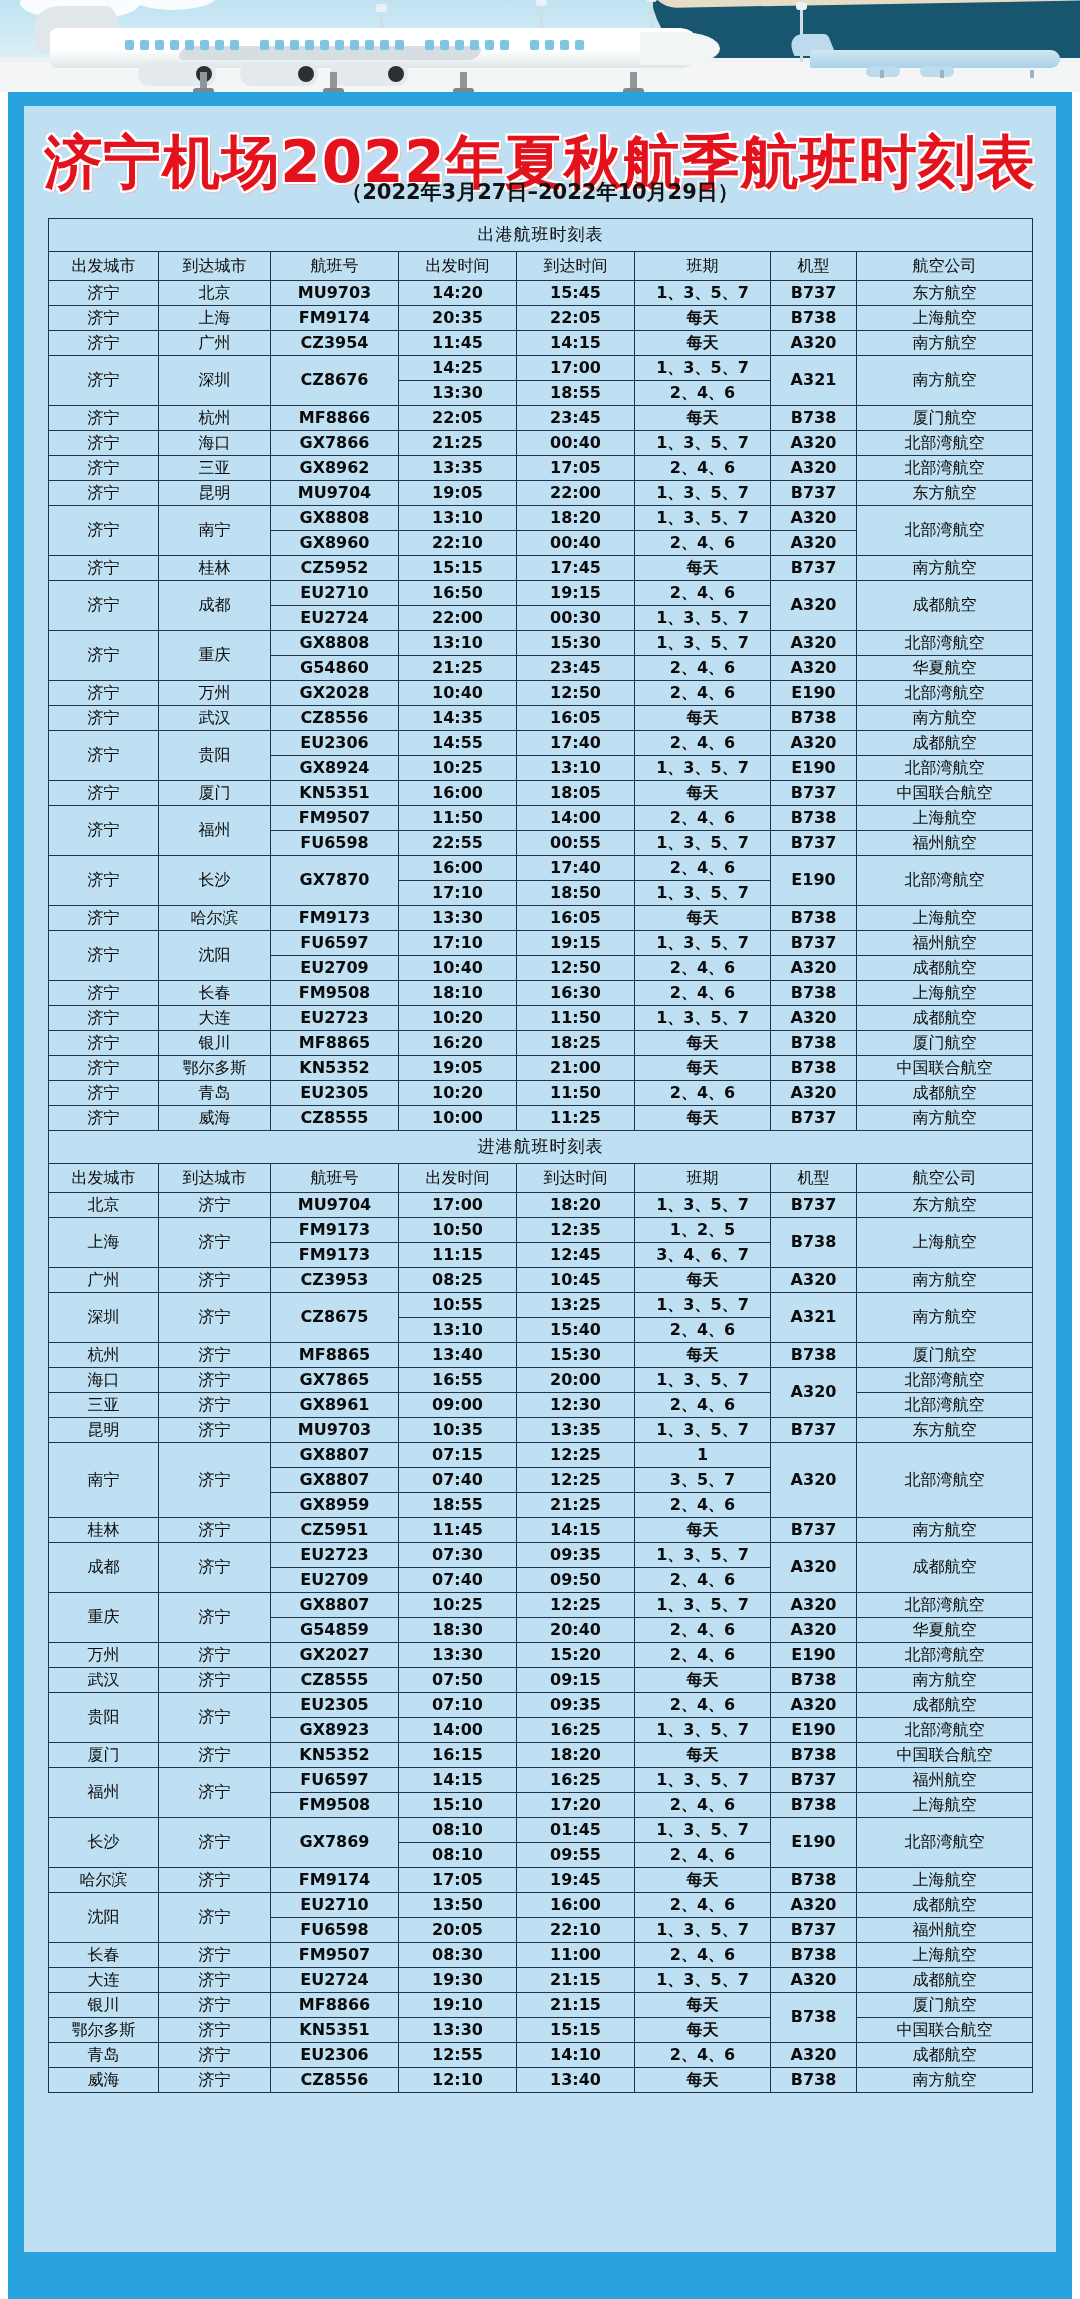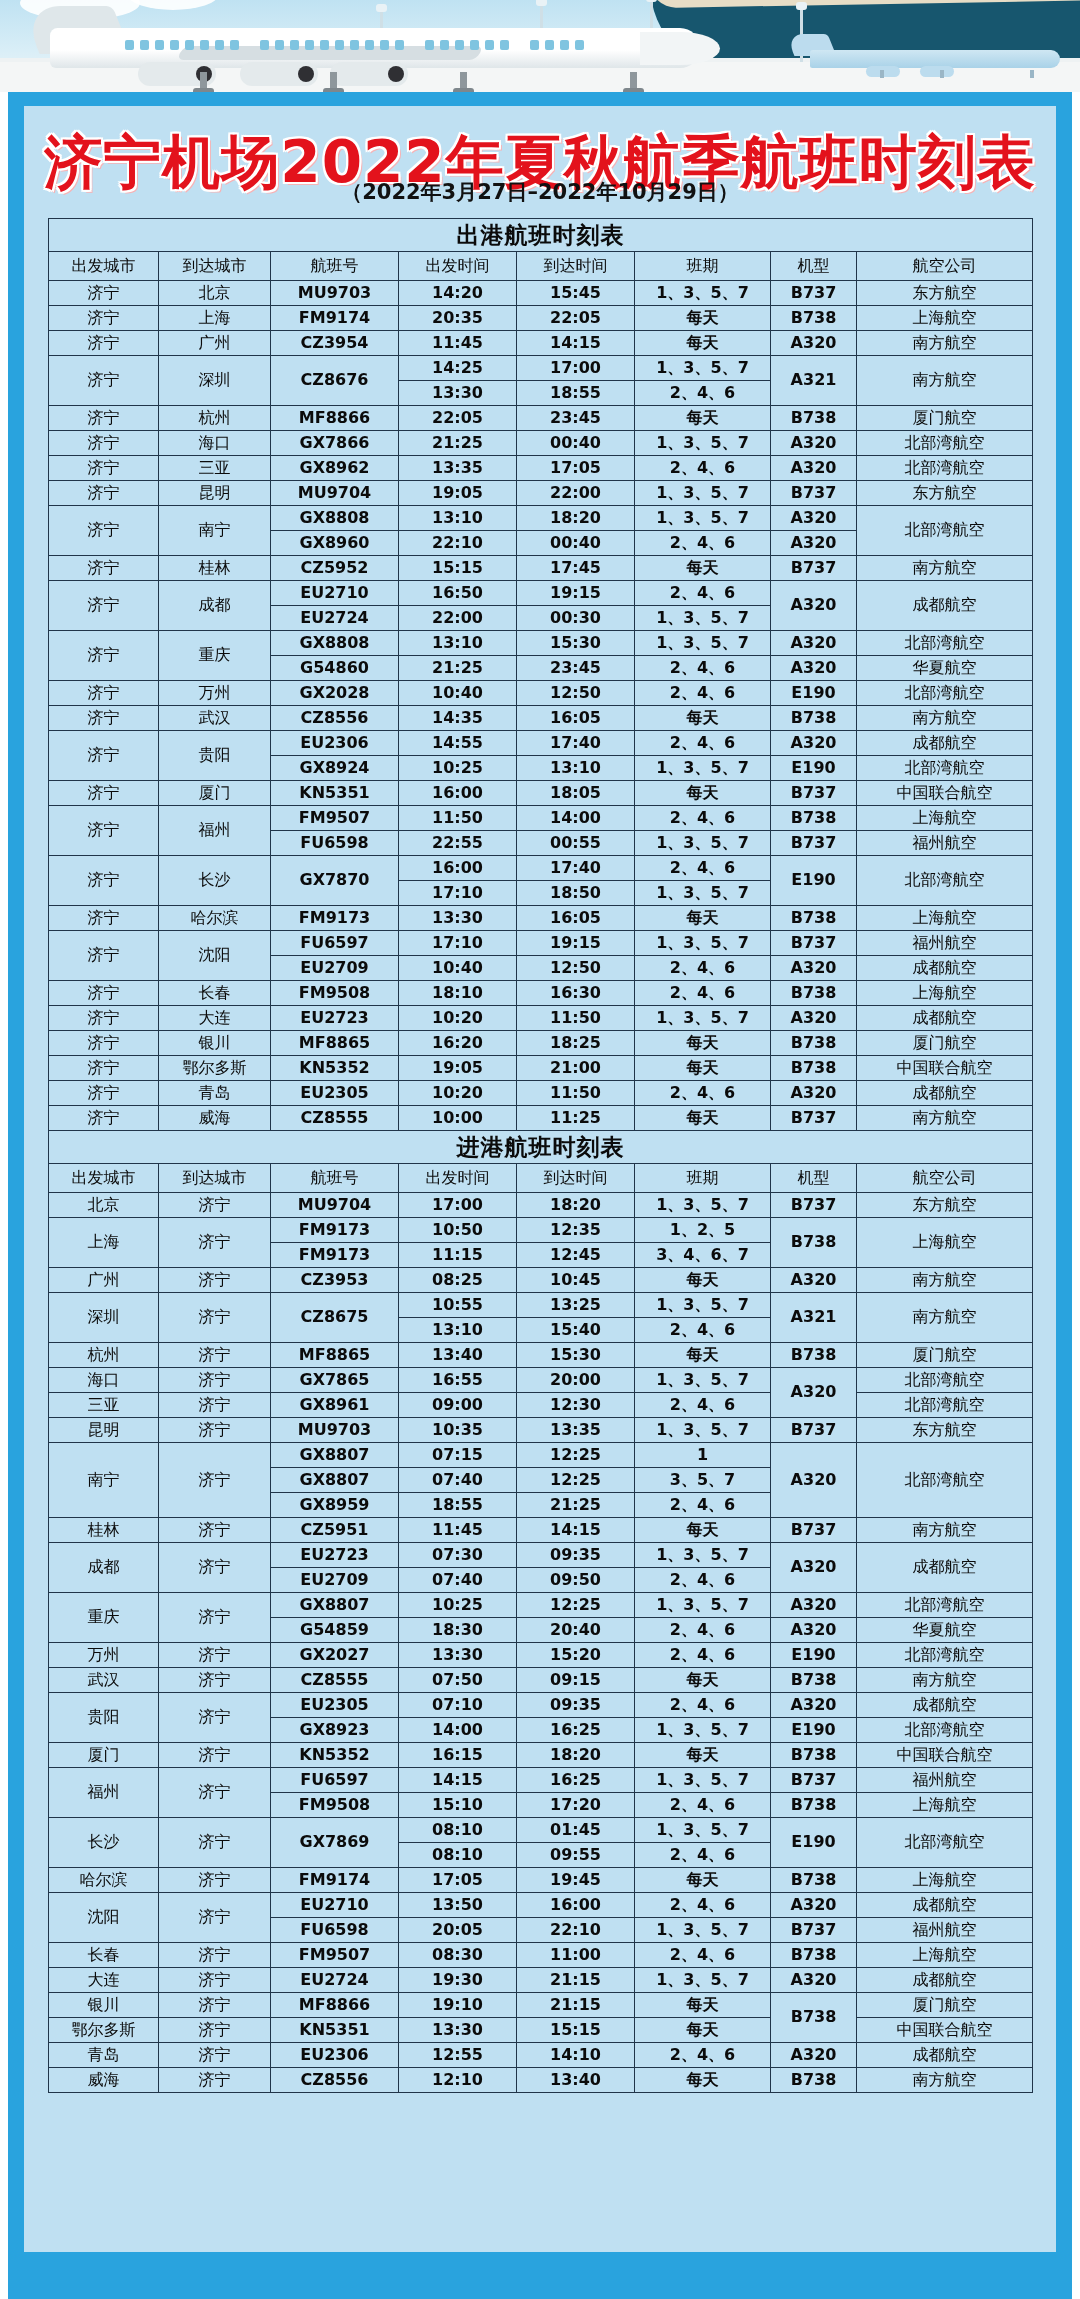--- a/index.html
+++ b/index.html
@@ -68,21 +68,21 @@
   .subtitle{position:absolute;left:0;top:72px;width:1032px;text-align:center;
         font-size:21px;font-weight:bold;color:#111;
         font-family:"DejaVu Sans","Liberation Sans",sans-serif;}
 
   
   .tablewrap{position:absolute;left:24px;top:112px;width:984px;}
   table{border-collapse:collapse;width:984px;table-layout:fixed;
         font-family:"DejaVu Sans","Liberation Sans",sans-serif;}
   td,th{border:1px solid #20354a;text-align:center;vertical-align:middle;
         color:#0b0b0b;background:#bfe0f2;padding:0;height:24px;line-height:1.05;}
-  .sec-title{font-size:23px;font-weight:bold;height:32px;letter-spacing:1px;}
+  .sec-title{font-size:17px;font-weight:normal;height:32px;letter-spacing:1px;}
   .colhead{font-size:16px;font-weight:normal;height:28px;}
   td.cell{font-size:16px;font-weight:bold;}
   td.cn{font-size:16px;font-weight:normal;}
   .note{position:absolute;left:52px;top:2178px;font-size:20px;font-weight:bold;
         color:#e3121c;font-family:"DejaVu Sans","Liberation Sans",sans-serif;
         text-shadow:-1px -1px 0 #fff,1px -1px 0 #fff,-1px 1px 0 #fff,1px 1px 0 #fff;}
   col.c1{width:110px}col.c2{width:112px}col.c3{width:128px}col.c4{width:118px}
   col.c5{width:118px}col.c6{width:136px}col.c7{width:86px}col.c8{width:176px}
 </style>
 </head>

